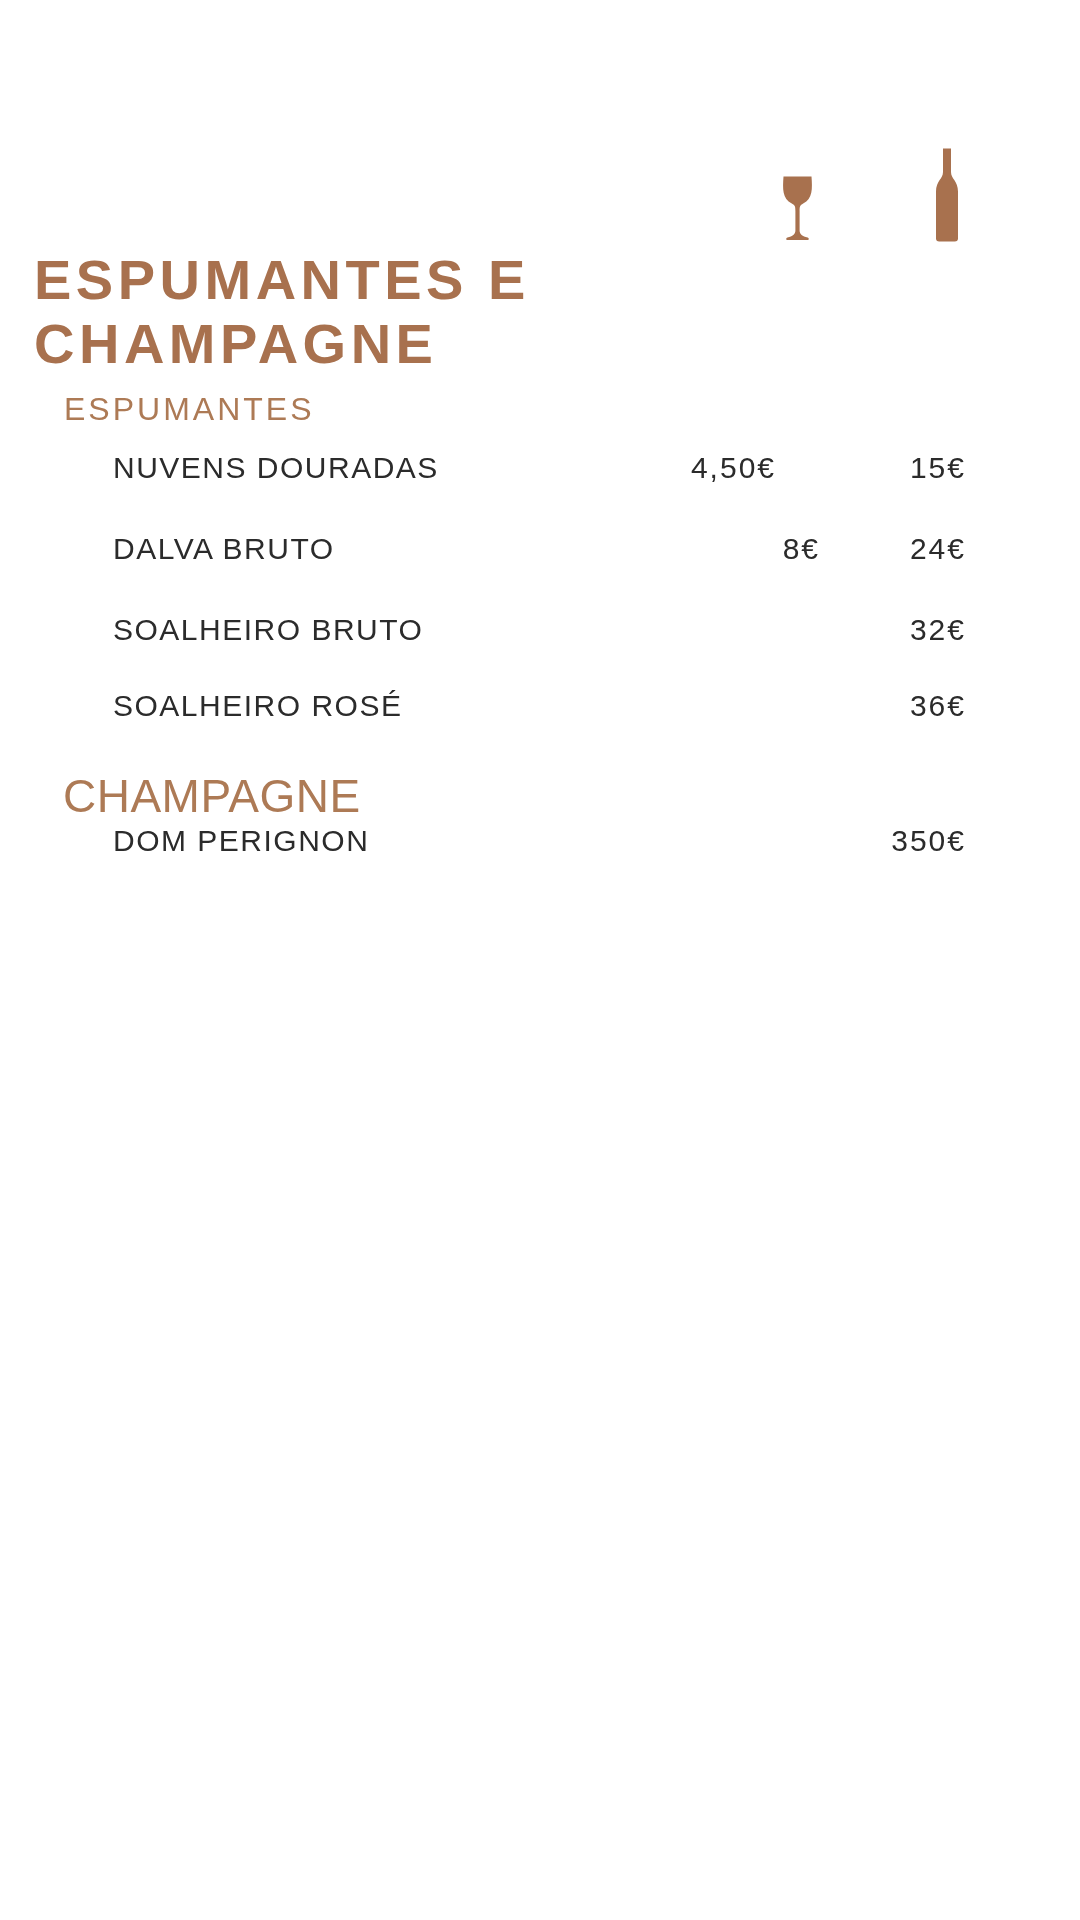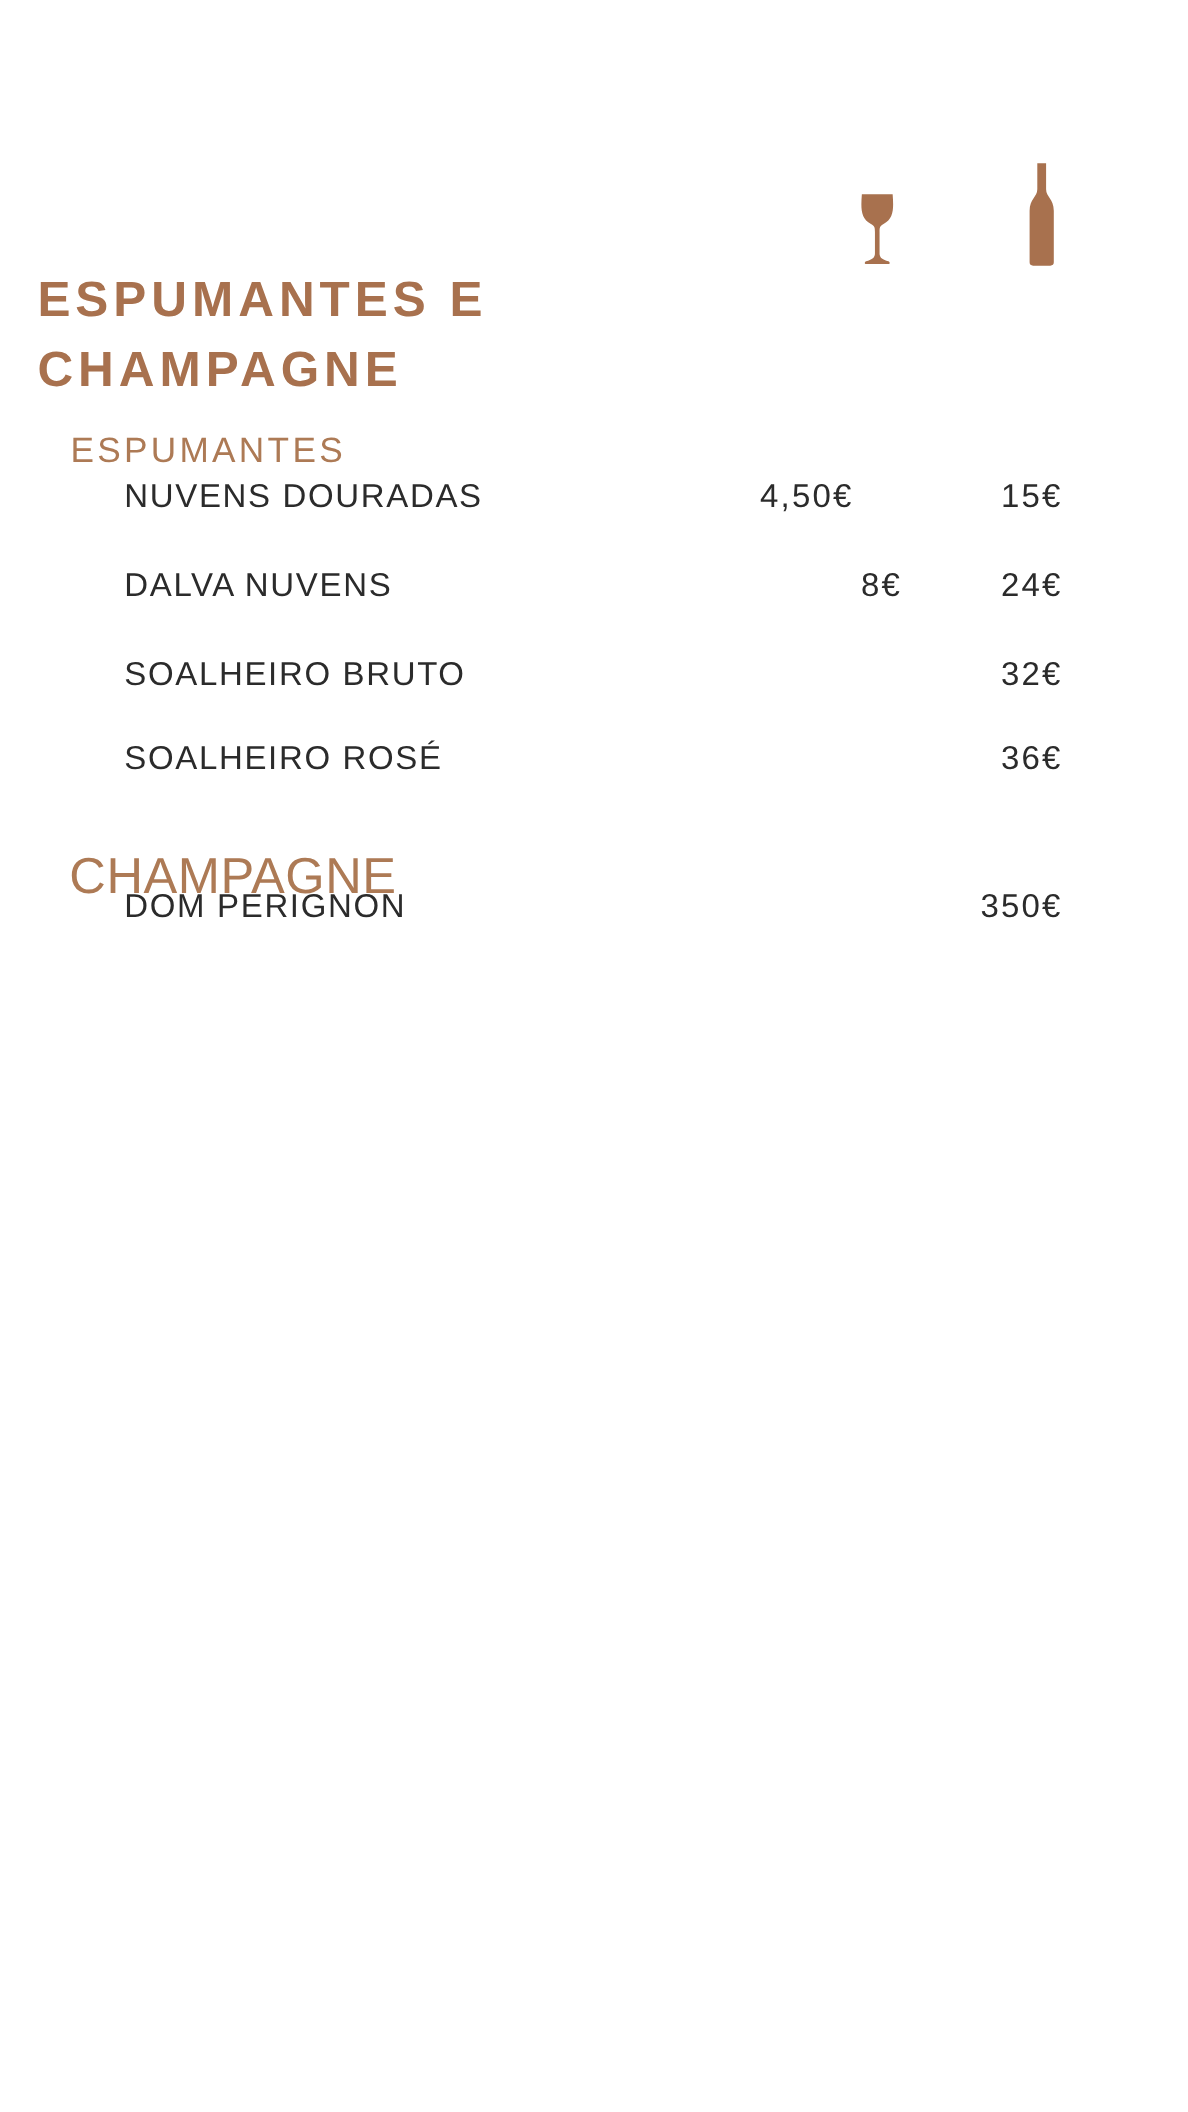--- a/index.html
+++ b/index.html
@@ -10,21 +10,21 @@
     background: #ffffff;
     font-family: "Liberation Sans", sans-serif;
     overflow: hidden;
   }
   .icon { position: absolute; }
   .icon-glass  { left: 779px; top: 176px; width: 37px; height: 66px; }
   .icon-bottle { left: 934px; top: 148px; width: 26px; height: 94px; }
   .page-title {
     position: absolute;
     left: 34px; top: 210px;
-    font-size: 45px;
+    font-size: 56px;
     font-weight: 700;
     letter-spacing: 4.5px;
     line-height: 64px;
     color: #a8714e;
     white-space: pre;
   }
   .section-heading {
     position: absolute;
     color: #ad7a55;
     font-weight: 400;
@@ -50,21 +50,21 @@
     white-space: nowrap;
   }
   .menu-row .price {
     font-size: 30px;
     font-weight: 400;
     letter-spacing: 2px;
     text-align: right;
     white-space: nowrap;
   }
   .menu-row .glass-price  { width: 160px; }
-  .menu-row .bottle-price { width: 146px; }
+  .menu-row .bottle-price { width: 146px; margin-top: 16px; }
   .row-1 { top: 433px; gap: 44px; }
   .row-2 { top: 514px; }
   .row-3 { top: 595px; gap: 48px; }
   .row-4 { top: 671px; }
   .row-5 { top: 806px; }
 </style>
 </head>
 <body>
 
 <div class="page">
@@ -81,21 +81,21 @@
 
   <h2 class="section-heading heading-espumantes">ESPUMANTES</h2>
 
   <div class="menu-row row-1">
     <span class="item-name">NUVENS DOURADAS</span>
     <span class="price glass-price">4,50€</span>
     <span class="price bottle-price">15€</span>
   </div>
 
   <div class="menu-row row-2">
-    <span class="item-name">DALVA NUVENS</span>
+    <span class="item-name">DALVA BRUTO</span>
     <span class="price glass-price">8€</span>
     <span class="price bottle-price">24€</span>
   </div>
 
   <div class="menu-row row-3">
     <span class="item-name">SOALHEIRO BRUTO</span>
     <span class="price glass-price"></span>
     <span class="price bottle-price">32€</span>
   </div>
 

